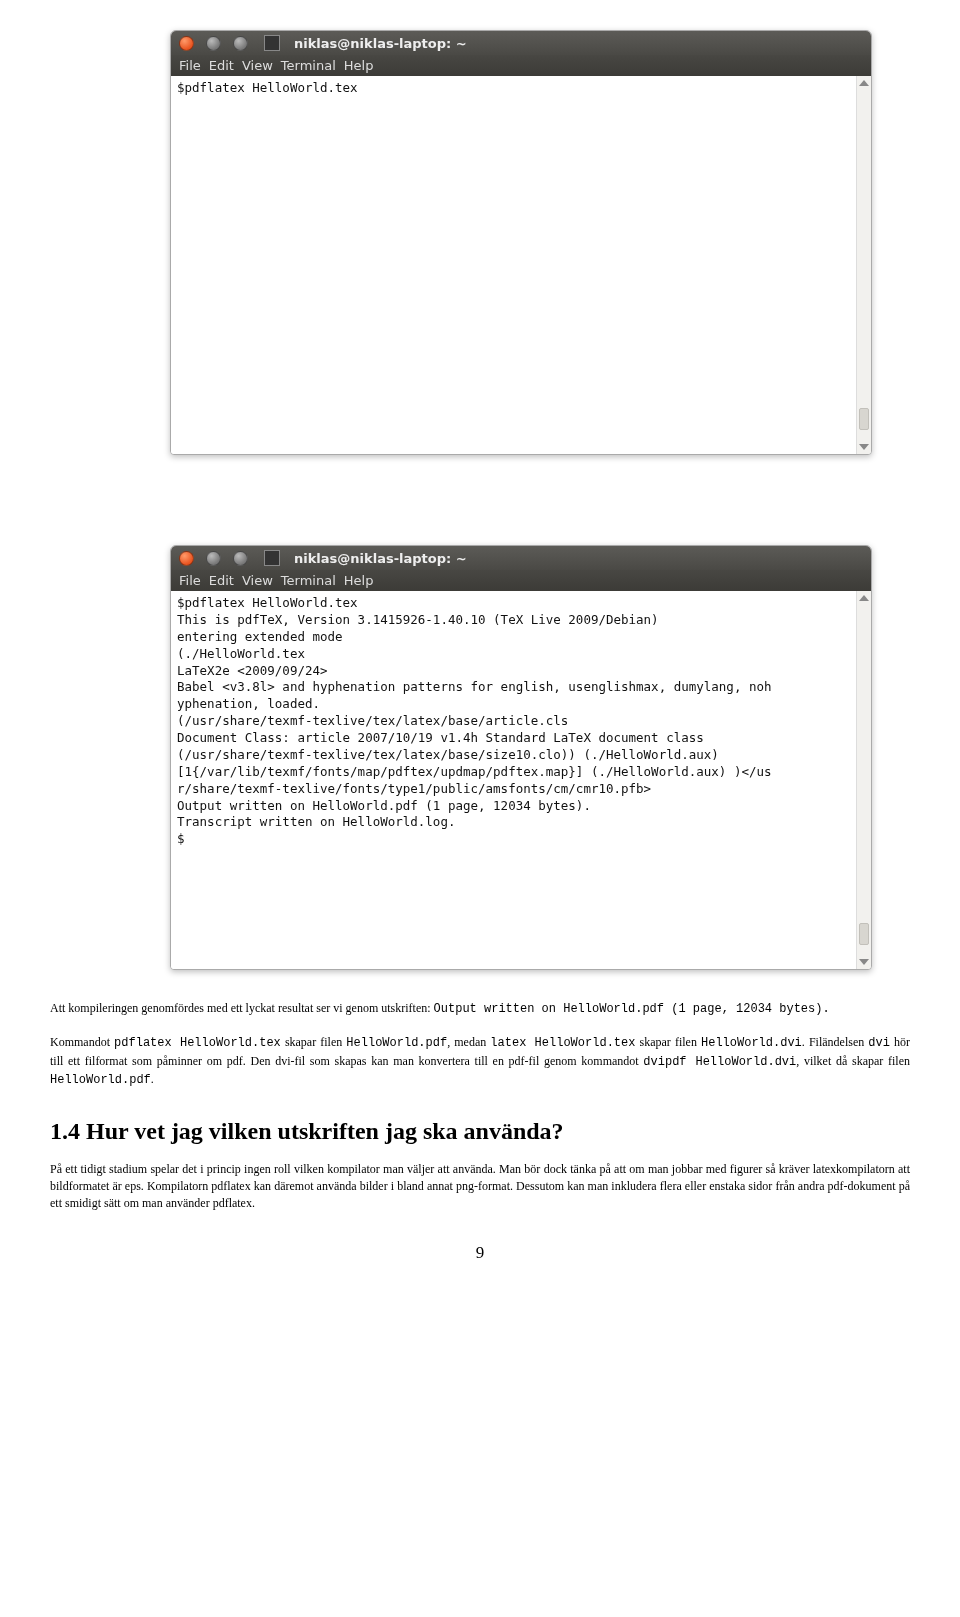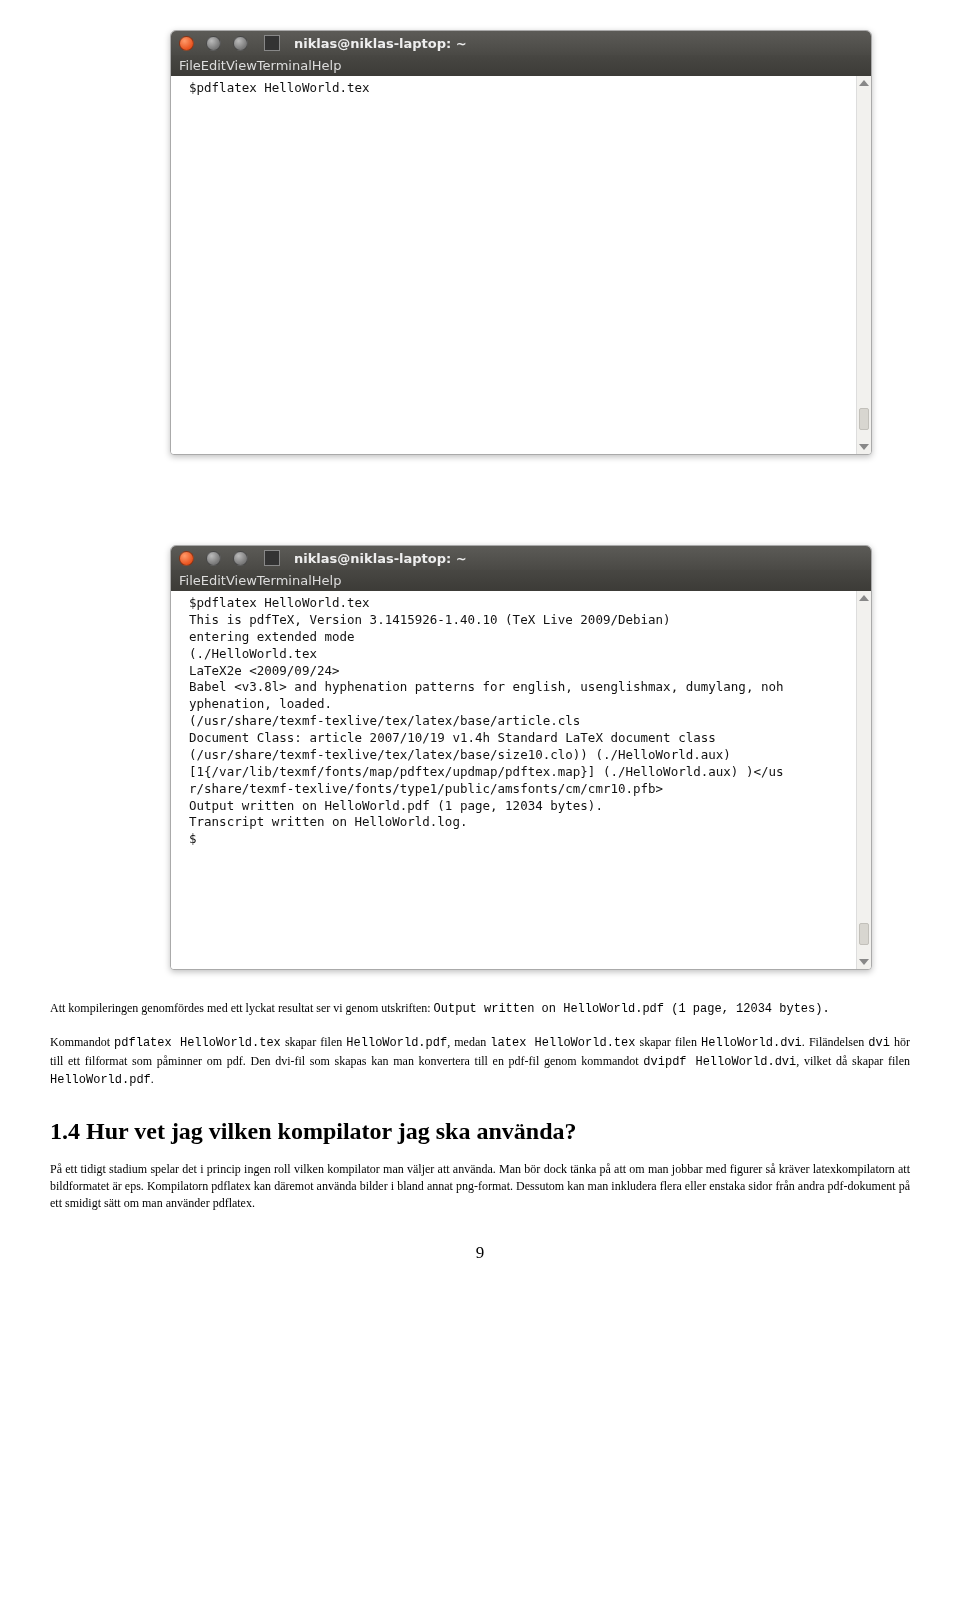--- a/index.html
+++ b/index.html
@@ -49,35 +49,35 @@
     border: 1px solid #888;
     margin-left: 4px;
     display:inline-block;
   }
   .tb-title { margin-left: 2px; font-size: 13px; }
   .menubar {
     background: linear-gradient(to bottom, #484743, #3c3b37);
     color: #ddd;
     padding: 3px 8px;
     display: flex;
-    gap: 0;
+    gap: 8px;
     font-size: 13px;
   }
   .menubar span { cursor: default; }
   .term-body-wrap {
     display: flex;
   }
   .term-body {
     flex: 1;
     background: #fff;
     color: #111;
     font-family: "DejaVu Sans Mono","Liberation Mono","Courier New",monospace;
     font-size: 12.5px;
     line-height: 1.35;
-    padding: 4px 18px;
+    padding: 4px 6px;
     min-height: 180px;
     white-space: pre-wrap;
     word-break: break-all;
   }
   .scrollbar {
     width: 14px;
     background: #f2f1ee;
     border-left: 1px solid #ddd;
     position: relative;
   }
@@ -194,20 +194,20 @@
 
   <p class="prose">
     <span>Att kompileringen genomfördes med ett lyckat resultat ser vi genom utskriften: </span><span class="code">Output written on HelloWorld.pdf (1 page, 12034 bytes).</span>
   </p>
 
   <p class="prose">
     <span>Kommandot </span><span class="code">pdflatex HelloWorld.tex</span><span> skapar filen </span><span class="code">HelloWorld.pdf</span><span>, medan </span><span class="code">latex HelloWorld.tex</span><span> skapar filen </span><span class="code">HelloWorld.dvi</span><span>. Filändelsen </span><span class="code">dvi</span><span> hör till ett filformat som påminner om pdf. Den dvi-fil som skapas kan man konvertera till en pdf-fil genom kommandot </span><span class="code">dvipdf HelloWorld.dvi</span><span>, vilket då skapar filen </span><span class="code">HelloWorld.pdf</span><span>.</span>
   </p>
 
   <h2 class="section">
-    <span class="section-num">1.4</span><span>Hur vet jag vilken kompilator jag ska använda?</span>
+    <span class="section-num">1.4</span><span>Hur vet jag vilken utskriften jag ska använda?</span>
   </h2>
 
   <p class="prose">På ett tidigt stadium spelar det i princip ingen roll vilken kompilator man väljer att använda. Man bör dock tänka på att om man jobbar med figurer så kräver latexkompilatorn att bildformatet är eps. Kompilatorn pdflatex kan däremot använda bilder i bland annat png-format. Dessutom kan man inkludera flera eller enstaka sidor från andra pdf-dokument på ett smidigt sätt om man använder pdflatex.</p>
 
   <div class="page-number">9</div>
 
 </div>
 
 </body></html>

